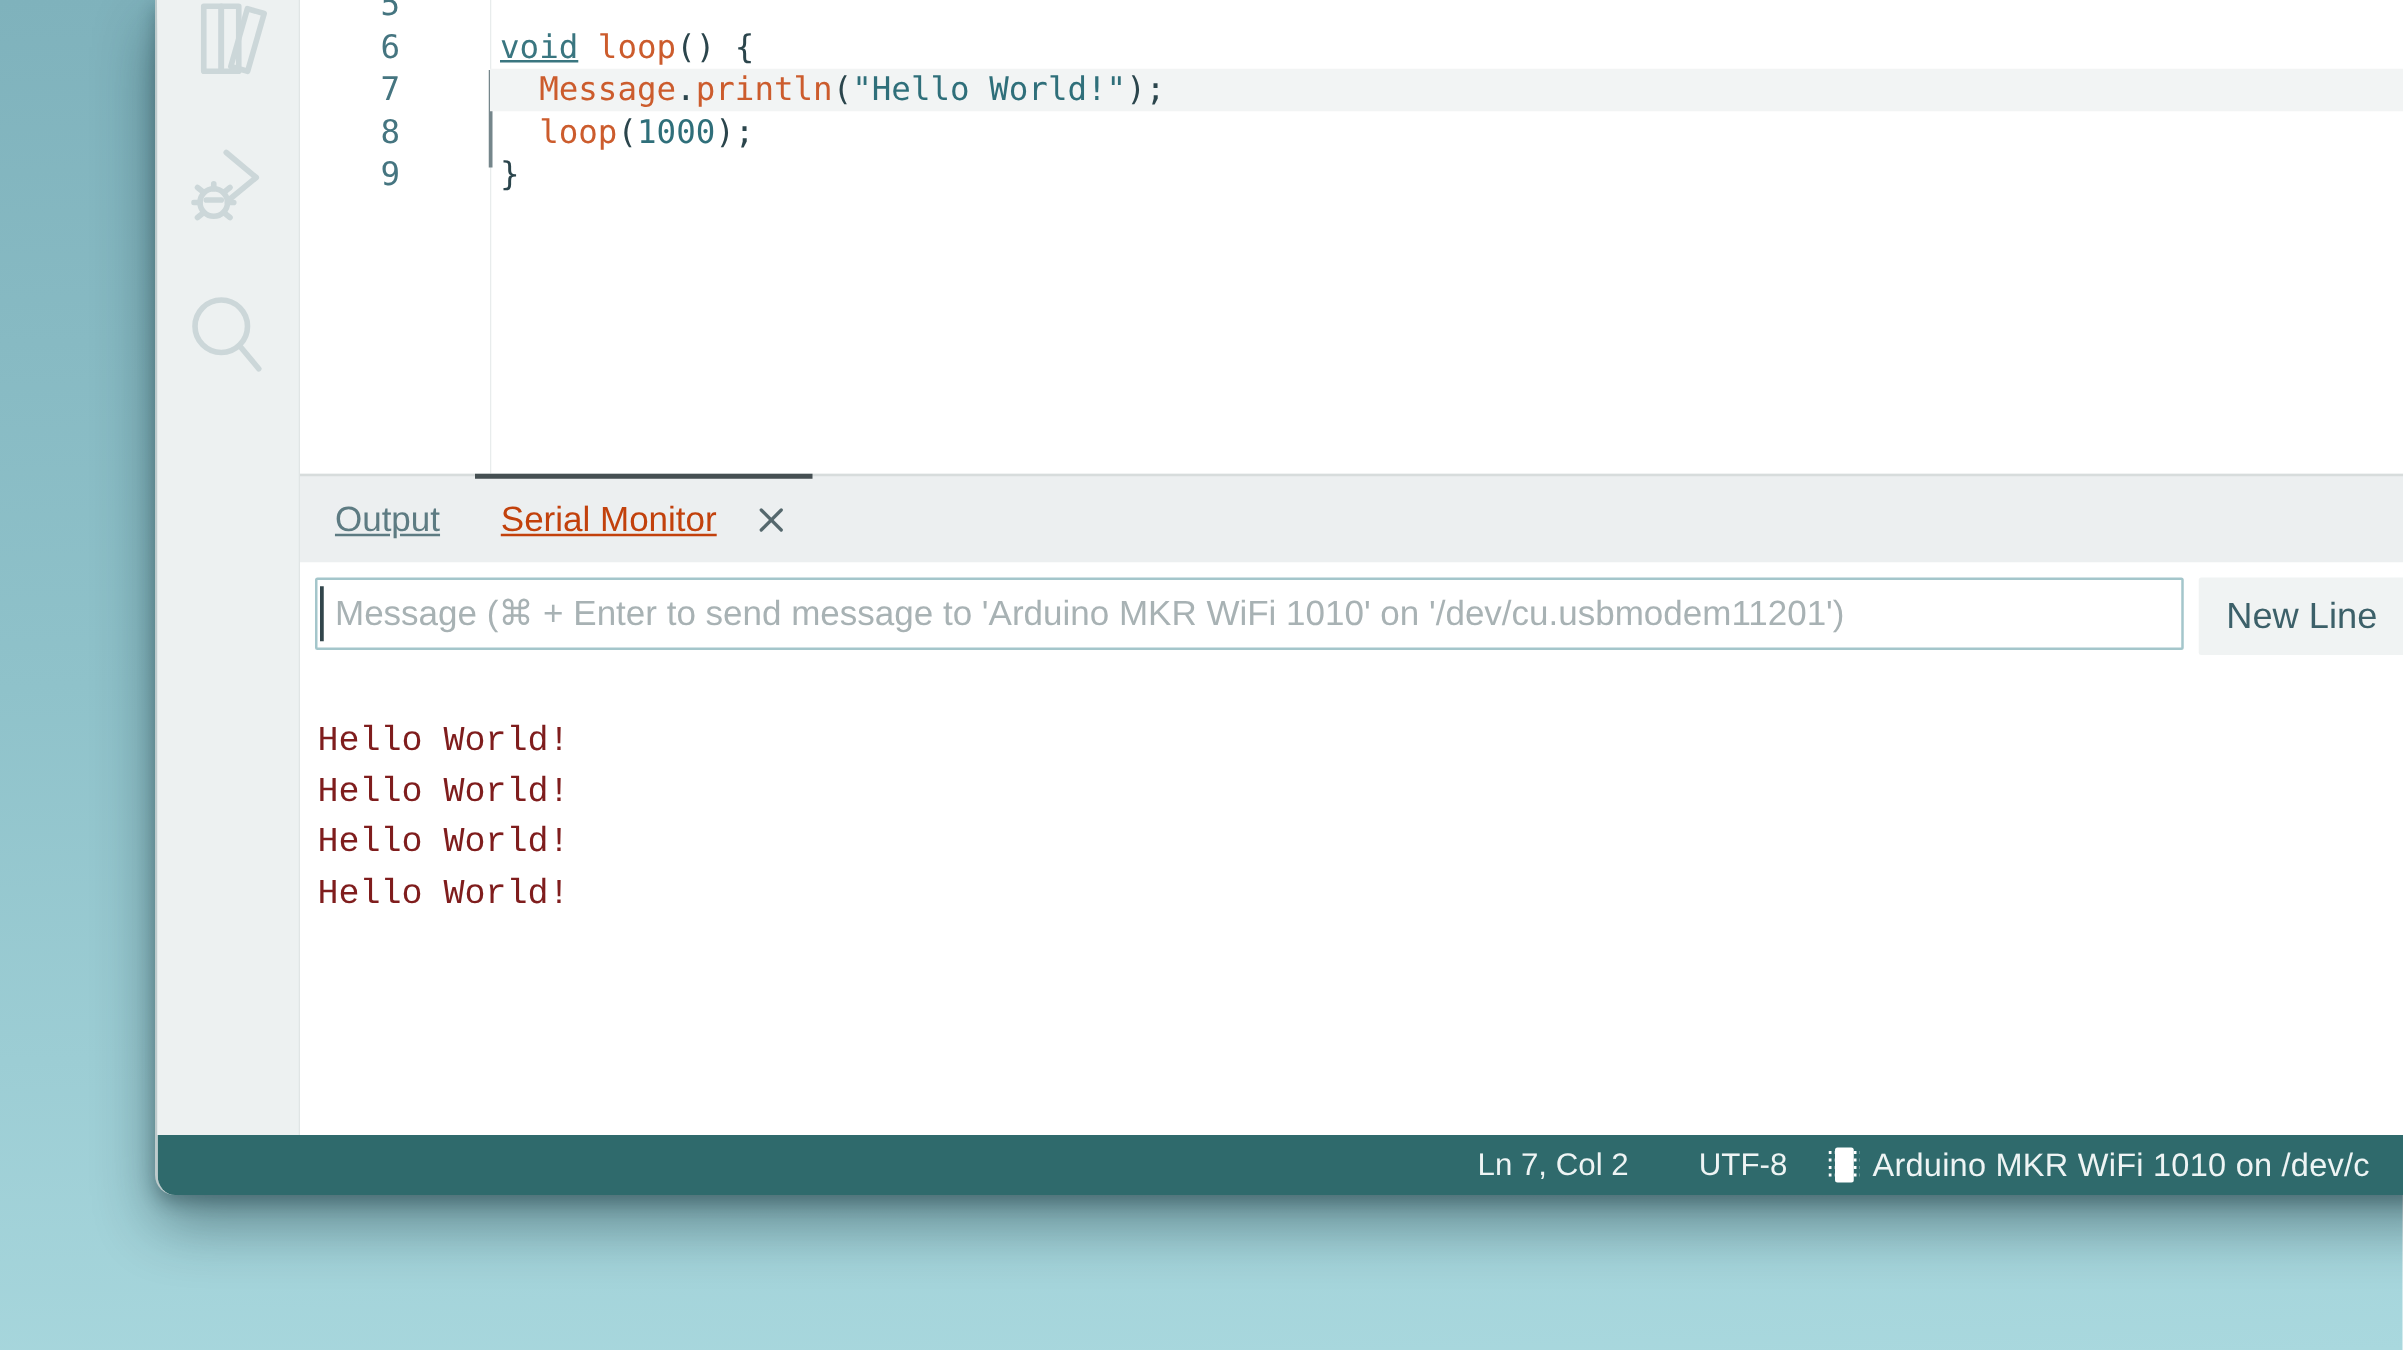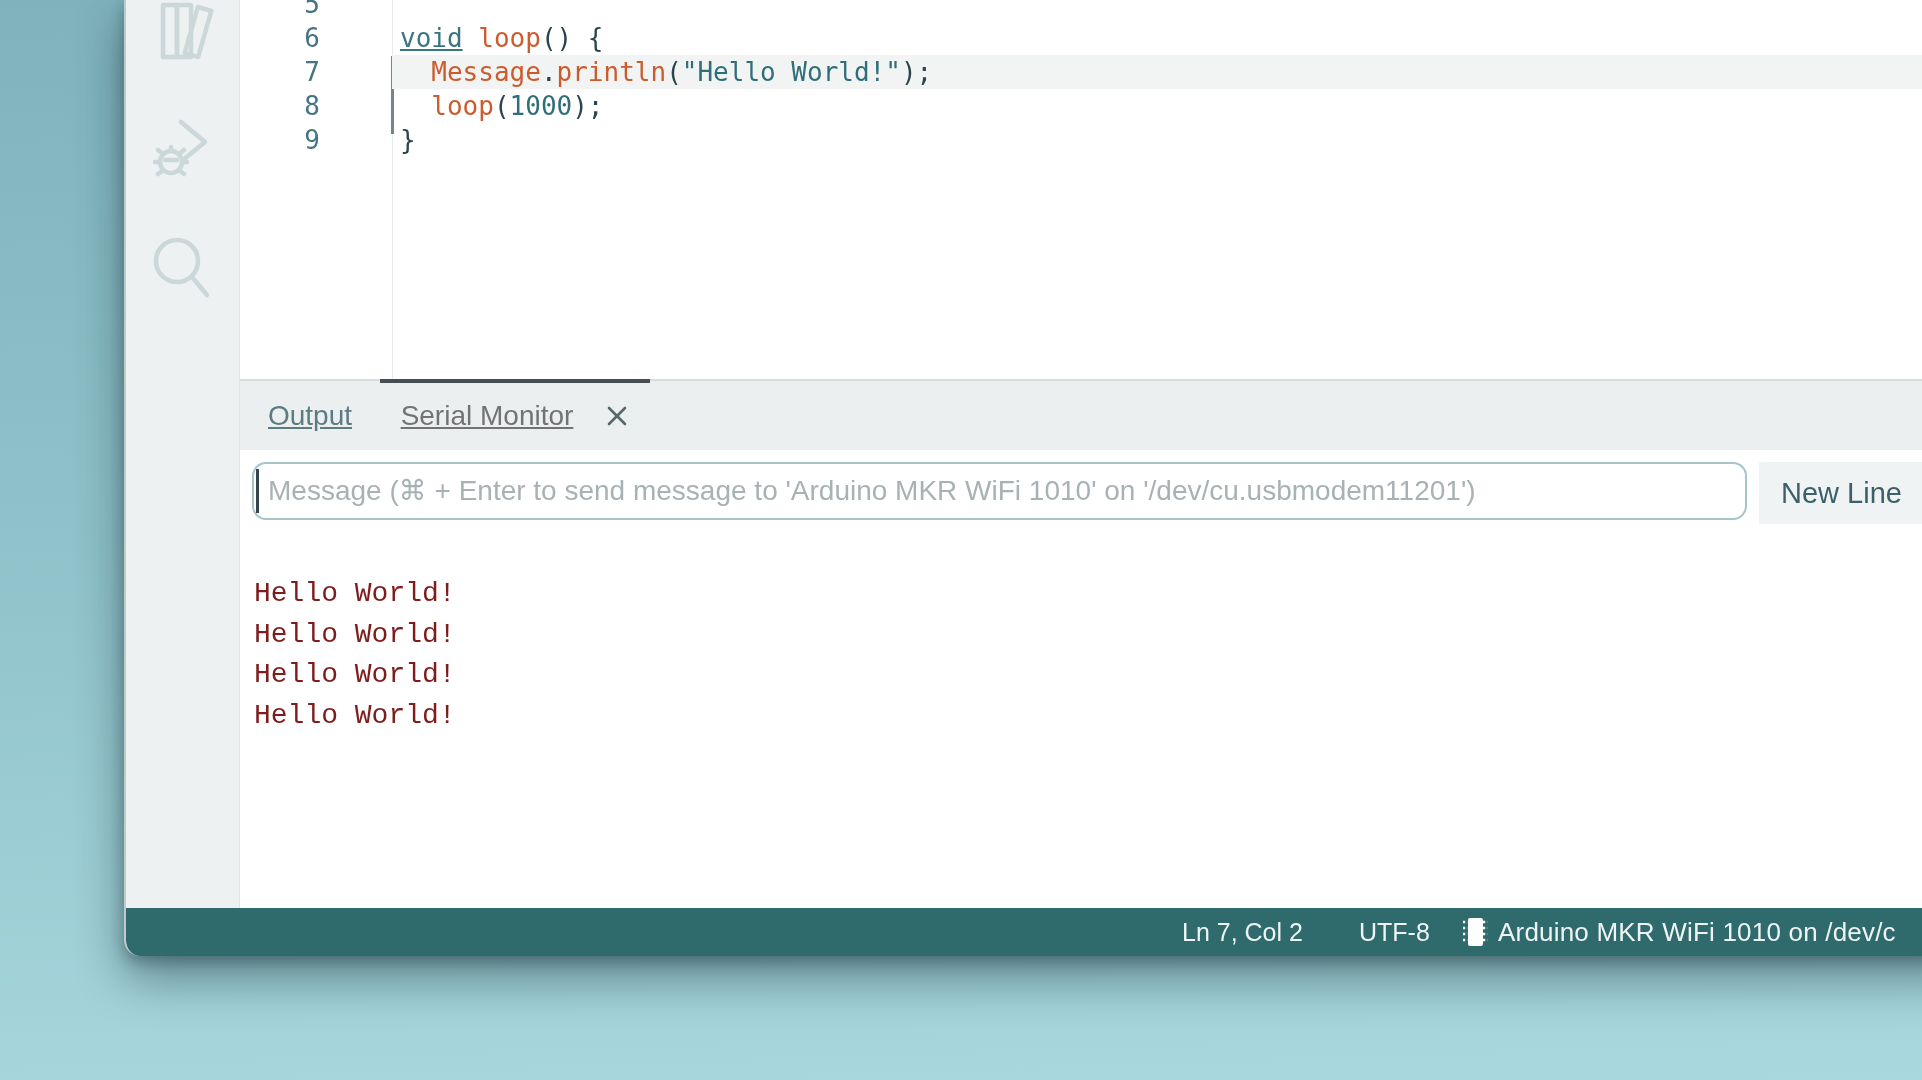--- a/index.html
+++ b/index.html
@@ -38,27 +38,27 @@
   .ct{flex:1;padding-left:8px;white-space:pre;height:34px;line-height:34px;position:relative;z-index:1;}
   .line.cur .ct{background:#F2F4F4;}
   .t-k{color:var(--c-keyword);text-decoration:underline;} .t-f{color:var(--c-fn);} .t-p{color:var(--c-punct);}
   .t-s{color:var(--c-string);} .t-n{color:var(--c-num);}
 
   
   .tabbar{height:71px;background:#ECEFF0;border-top:2px solid #D7DCDC;display:flex;align-items:center;position:relative;flex-shrink:0;}
   .tab-indicator{position:absolute;top:-2px;left:140px;width:270px;height:4px;background:#454F52;}
   .tab{height:100%;display:flex;align-items:center;justify-content:center;font-size:28px;cursor:pointer;text-decoration:underline;}
   .tab.t-output{width:140px;color:#5D7B82;}
-  .tab.t-serial{width:270px;color:#737373;gap:32px;}
+  .tab.t-serial{width:270px;color:#c2410c;gap:32px;}
   .close-x svg{stroke:#55686D;stroke-width:2.6;stroke-linecap:round;display:block;}
 
   
   .panel{flex:1;background:#fff;position:relative;}
   .msg-input{position:absolute;left:12px;top:12px;width:1495px;height:58px;
-    border:2px solid #A4C6CB;border-radius:14px;background:#fff;
+    border:2px solid #A4C6CB;border-radius:2px;background:#fff;
     font-family:"Liberation Sans","DejaVu Sans",sans-serif;font-size:28px;color:#33454B;
     padding:0 14px 0 14px;outline:none;}
   .msg-input::placeholder{color:#A8B2B4;opacity:1;}
   .caret{position:absolute;left:16px;top:19px;width:3px;height:44px;background:#32454B;}
   .newline-btn{position:absolute;left:1519px;top:12px;width:250px;height:62px;
     background:#F0F3F3;border:none;border-radius:2px;color:#3C6069;font-size:29px;
     font-family:"Liberation Sans","DejaVu Sans",sans-serif;text-align:left;padding-left:22px;cursor:pointer;}
   .serial-out{position:absolute;left:14px;top:124px;font-family:"Liberation Mono",monospace;
     font-size:28px;color:#7f1d1d;line-height:40.5px;}
 

